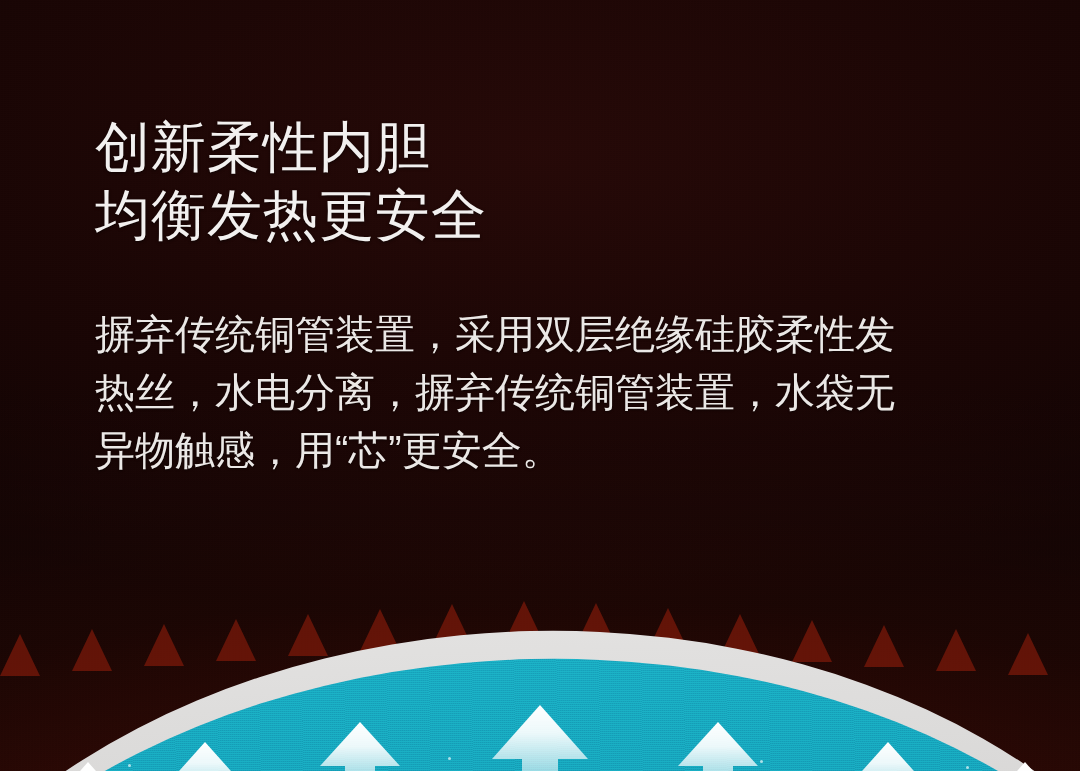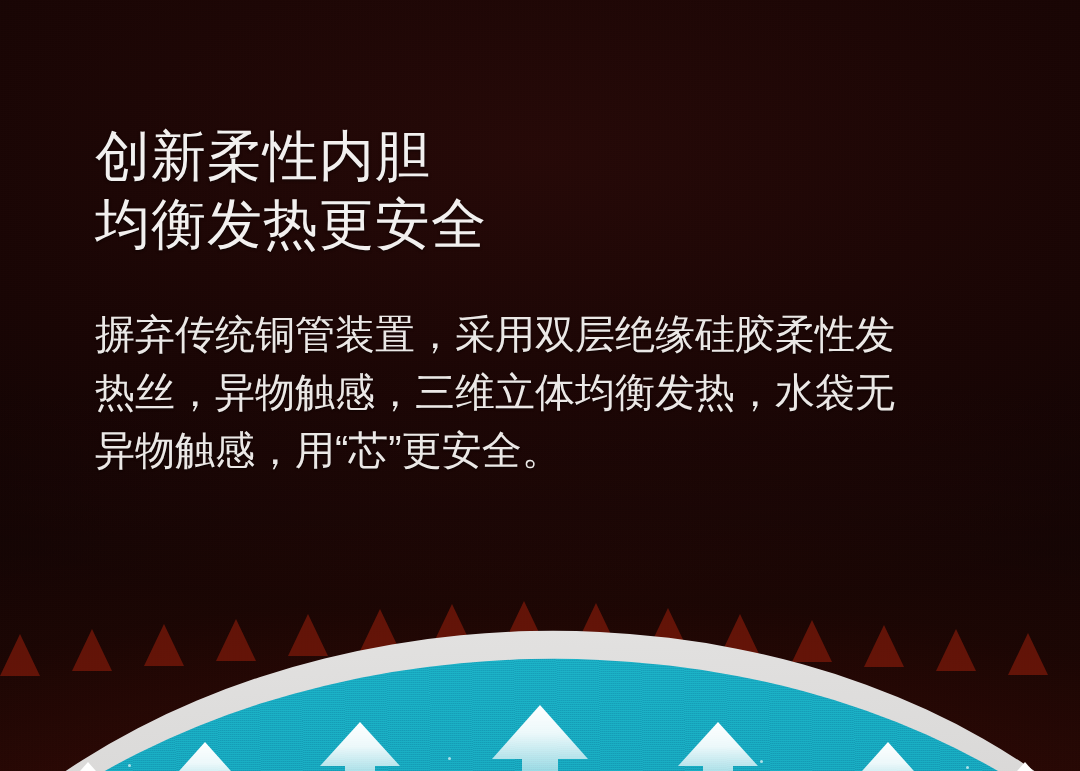--- a/index.html
+++ b/index.html
@@ -49,21 +49,21 @@
       repeating-linear-gradient(0deg, rgba(255,255,255,.9) 0 1px, rgba(0,0,0,0) 1px 2px),
       repeating-linear-gradient(90deg, rgba(255,255,255,.7) 0 1px, rgba(0,0,0,0) 1px 3px);
     mix-blend-mode:overlay;
     pointer-events:none;
   }
 
   
   .copy { position:absolute; left:95px; top:0; width:930px; }
 
   .headline {
-    position:absolute; left:0; top:122px;
+    position:absolute; left:0; top:113px;
     color:#f2f0ef;
     font-size:55px;
     line-height:68px;
     letter-spacing:1px;
     font-weight:400;
     white-space:pre-line;
     text-shadow:0 1px 3px rgba(0,0,0,.55);
   }
 
   .body-copy {
@@ -173,21 +173,21 @@
 <div id="page">
 
   <div class="bg-base"></div>
   <div class="bg-vignette"></div>
   <div class="bg-noise"></div>
 
   <div class="copy">
     <h1 class="headline">创新柔性内胆
 均衡发热更安全</h1>
     <p class="body-copy">摒弃传统铜管装置，采用双层绝缘硅胶柔性发
-热丝，异物触感，三维立体均衡发热，水袋无
+热丝，水电分离，摒弃传统铜管装置，水袋无
 异物触感，用“芯”更安全。</p>
   </div>
 
   <div class="heat-stage">
     <div id="triangles">
         <div class="heat-tri" style="left: 0px; top: 63px; border-bottom-color: rgb(141, 28, 11);"></div>
         <div class="heat-tri" style="left: 72px; top: 58px; border-bottom-color: rgb(141, 28, 11);"></div>
         <div class="heat-tri" style="left: 144px; top: 53px; border-bottom-color: rgb(141, 28, 11);"></div>
         <div class="heat-tri" style="left: 216px; top: 48px; border-bottom-color: rgb(141, 28, 11);"></div>
         <div class="heat-tri" style="left: 288px; top: 43px; border-bottom-color: rgb(141, 28, 11);"></div>

